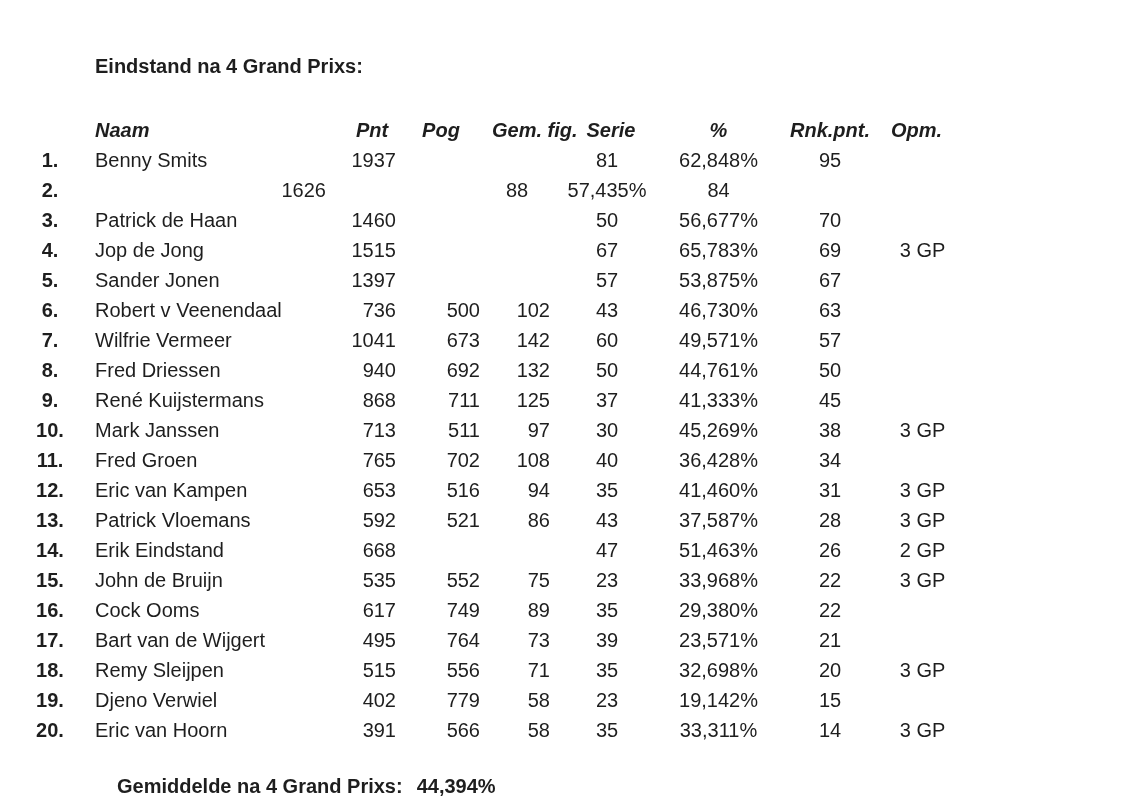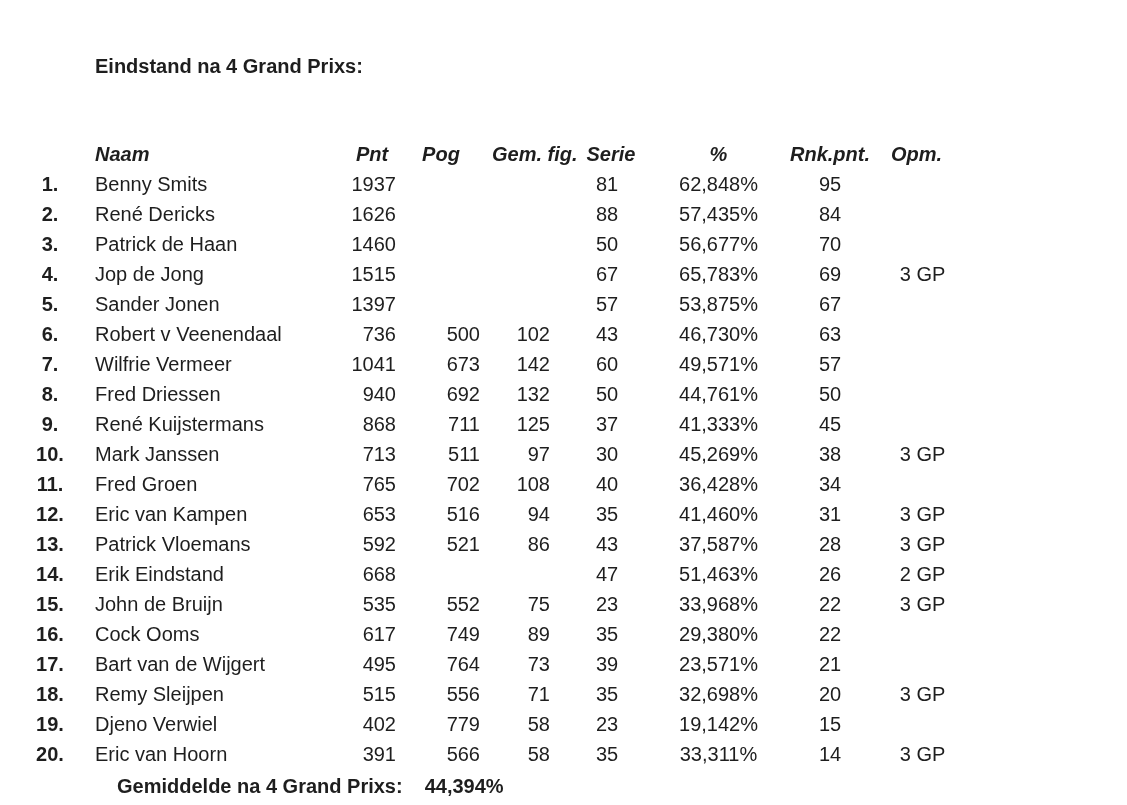--- a/index.html
+++ b/index.html
@@ -21,21 +21,20 @@
     top: 55px;
     font-size: 20px;
     font-weight: 700;
     white-space: nowrap;
   }
   .standings-table {
     position: absolute;
     left: 20px;
     top: 115px;
     width: 940px;
-    margin-top: 24px;
   }
   .t-row {
     display: grid;
     grid-template-columns: 60px 250px 70px 82px 70px 110px 113px 110px 75px;
     height: 30px;
     align-items: center;
     font-size: 20px;
     white-space: nowrap;
   }
   .cell { overflow: visible; }
@@ -61,21 +60,21 @@
   .header-row .c-opm   { text-align: center; padding-right: 12px; }
   .doc-footer {
     position: absolute;
     left: 117px;
     top: 775px;
     font-size: 20px;
     font-weight: 700;
     white-space: nowrap;
   }
   .doc-footer .footer-value {
-    margin-left: 22px;
+    margin-left: 14px;
   }
 </style>
 </head>
 <body>
 
 <div>
 
   <div class="doc-title">Eindstand na 4 Grand Prixs:</div>
 
   <div class="standings-table">
@@ -99,21 +98,20 @@
     <div class="cell c-pnt">1937</div>
     <div class="cell c-pog"></div>
     <div class="cell c-gem"></div>
     <div class="cell c-serie">81</div>
     <div class="cell c-pct">62,848%</div>
     <div class="cell c-rnk">95</div>
     <div class="cell c-opm"></div>
   </div>
         <div class="t-row">
     <div class="cell c-rank">2.</div>
-    <div class="cell c-name">René Dericks</div>
     <div class="cell c-pnt">1626</div>
     <div class="cell c-pog"></div>
     <div class="cell c-gem"></div>
     <div class="cell c-serie">88</div>
     <div class="cell c-pct">57,435%</div>
     <div class="cell c-rnk">84</div>
     <div class="cell c-opm"></div>
   </div>
         <div class="t-row">
     <div class="cell c-rank">3.</div>

